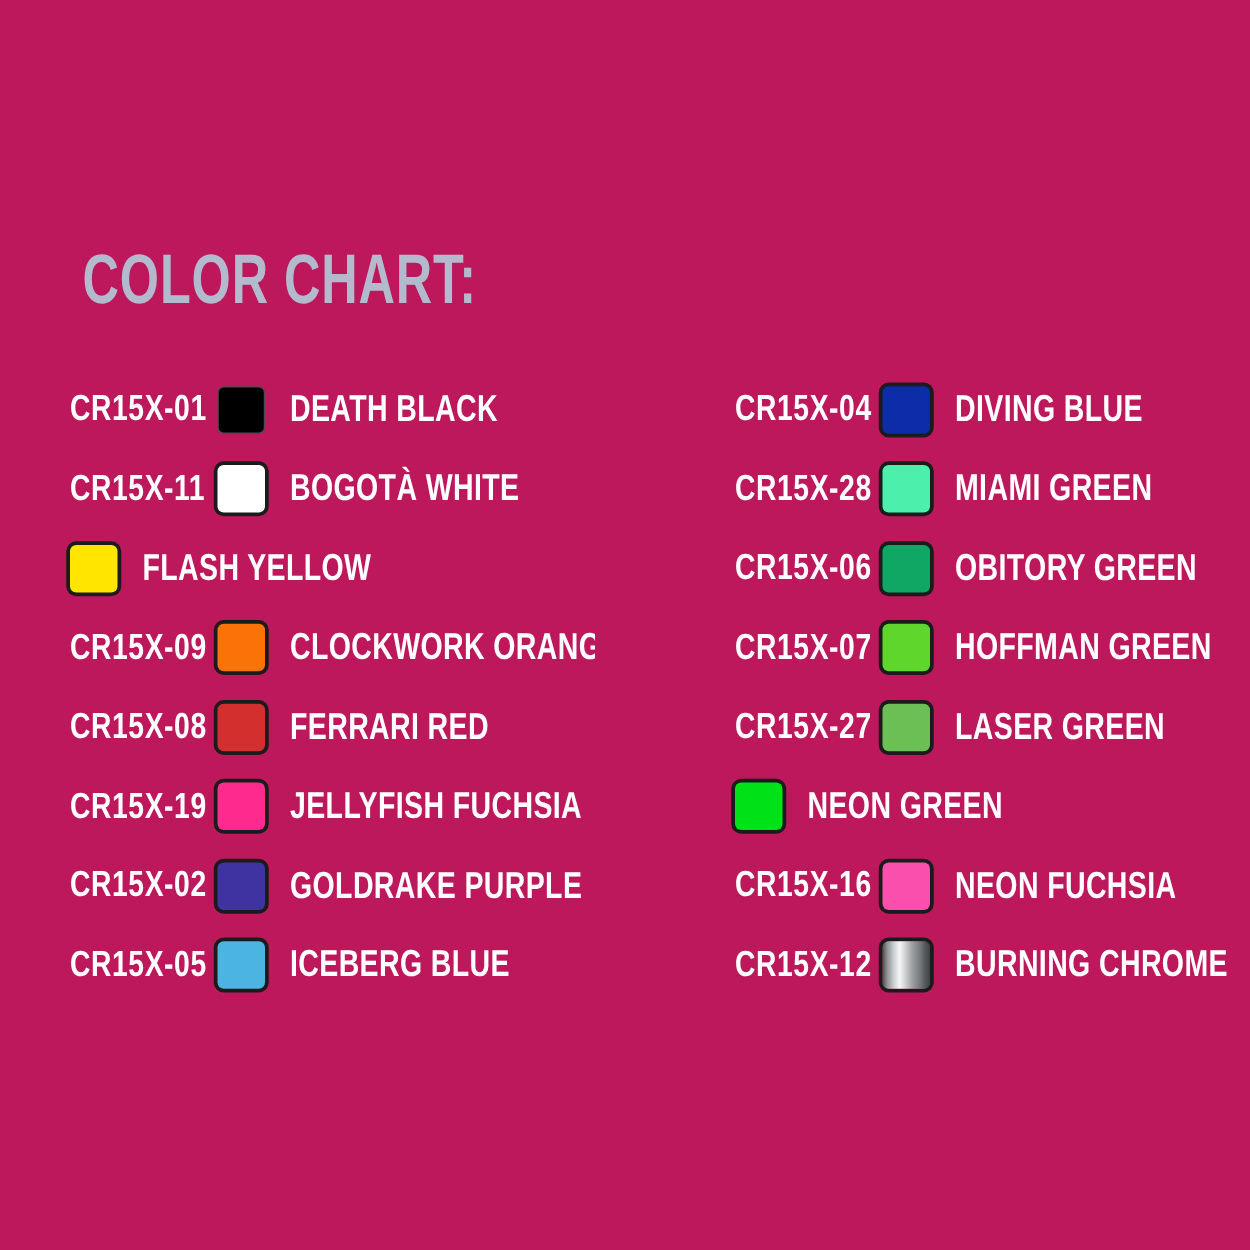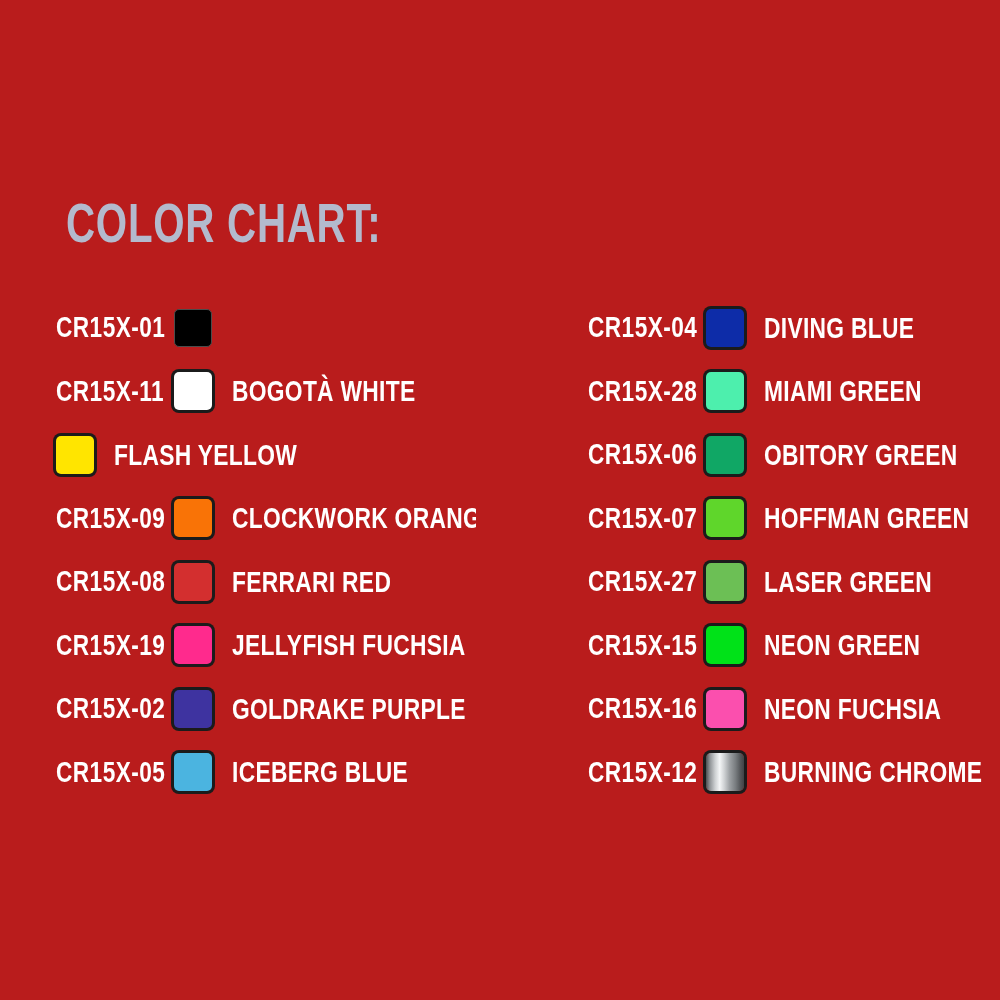--- a/index.html
+++ b/index.html
@@ -110,34 +110,37 @@
   .name-cell .cond {
     font-size:30px;
     color:#ffffff;
     letter-spacing:0.4px;
     transform:scaleX(0.76);
   }
 </style>
 </head>
 <body style="background: rgb(0, 0, 0);">
 
-<div id="chart-root" style="background: #b91c1c;">
+<div id="chart-root" style="background: #be185d;">
 
   <div id="chart-title">
     <span class="cond" style="color: rgb(179, 186, 205);">COLOR CHART:</span>
   </div>
 
   <div class="column" id="column-left">
       <div class="swatch-row">
         <div class="code-cell">
           <span class="cond">CR15X-01</span>
         </div>
         <div class="swatch-cell">
           <div class="swatch outlined" style="background: rgb(0, 0, 0);"></div>
         </div>
+        <div class="name-cell">
+          <span class="cond">DEATH BLACK</span>
+        </div>
       </div>
       <div class="swatch-row">
         <div class="code-cell">
           <span class="cond">CR15X-11</span>
         </div>
         <div class="swatch-cell">
           <div class="swatch" style="background: rgb(255, 255, 255);"></div>
         </div>
         <div class="name-cell">
           <span class="cond">BOGOTÀ WHITE</span>
@@ -257,23 +260,20 @@
           <span class="cond">CR15X-27</span>
         </div>
         <div class="swatch-cell">
           <div class="swatch" style="background: rgb(108, 191, 85);"></div>
         </div>
         <div class="name-cell">
           <span class="cond">LASER GREEN</span>
         </div>
       </div>
       <div class="swatch-row">
-        <div class="code-cell">
-          <span class="cond">CR15X-15</span>
-        </div>
         <div class="swatch-cell">
           <div class="swatch" style="background: rgb(0, 226, 24);"></div>
         </div>
         <div class="name-cell">
           <span class="cond">NEON GREEN</span>
         </div>
       </div>
       <div class="swatch-row">
         <div class="code-cell">
           <span class="cond">CR15X-16</span>

